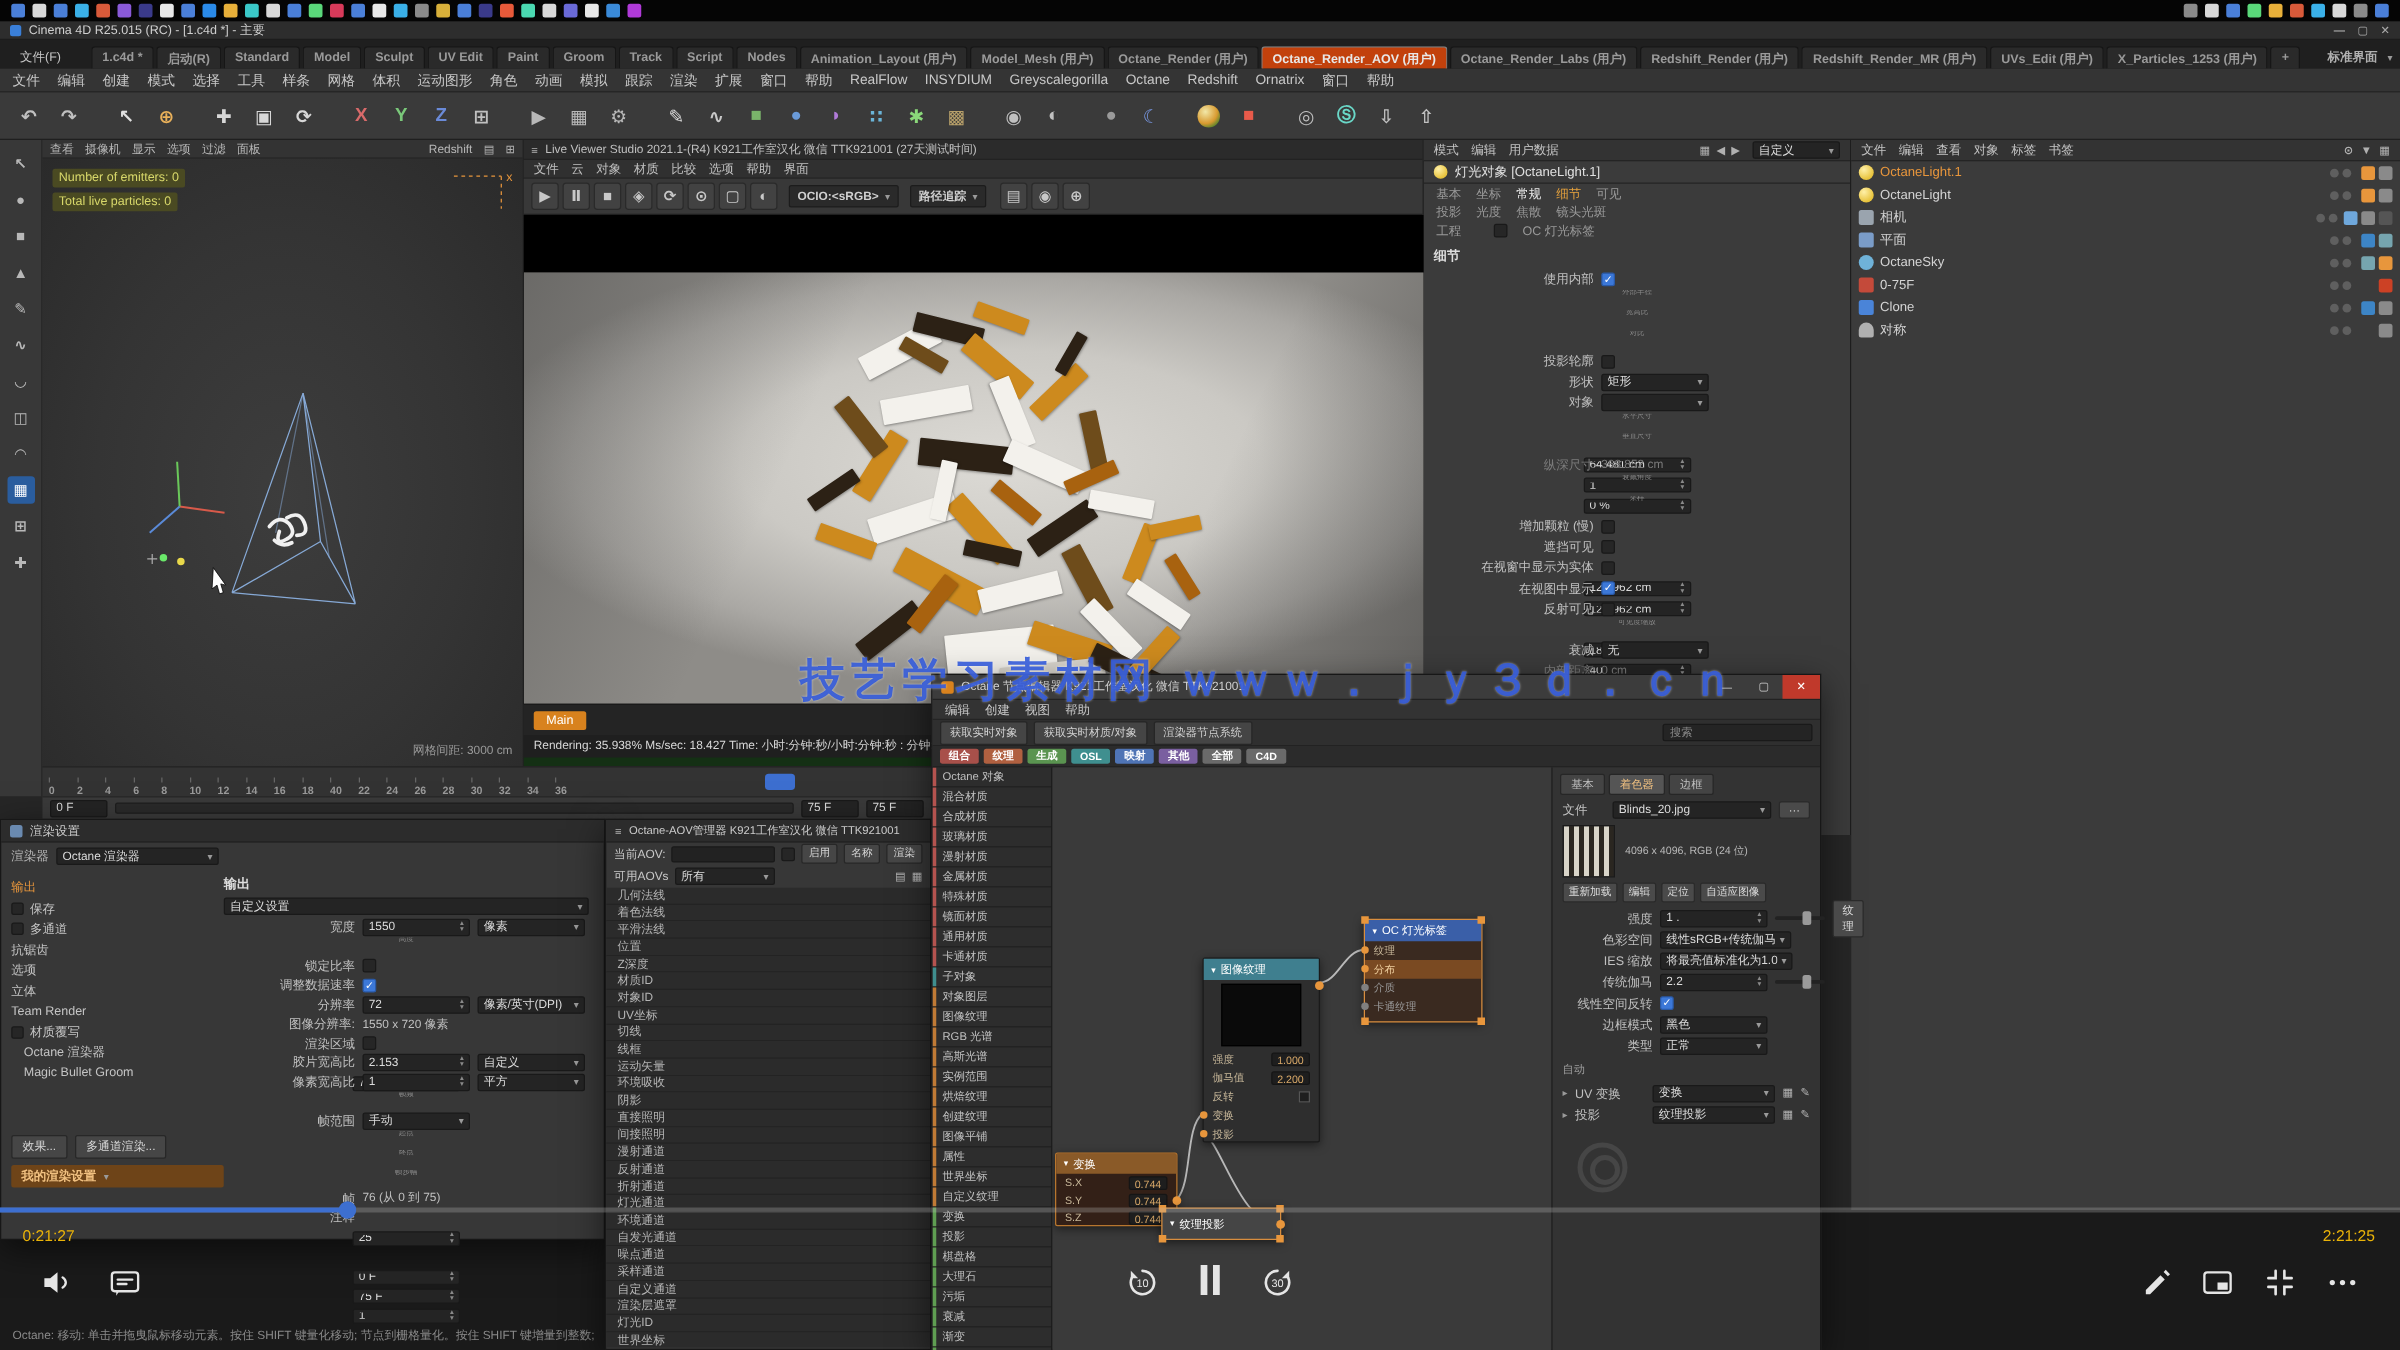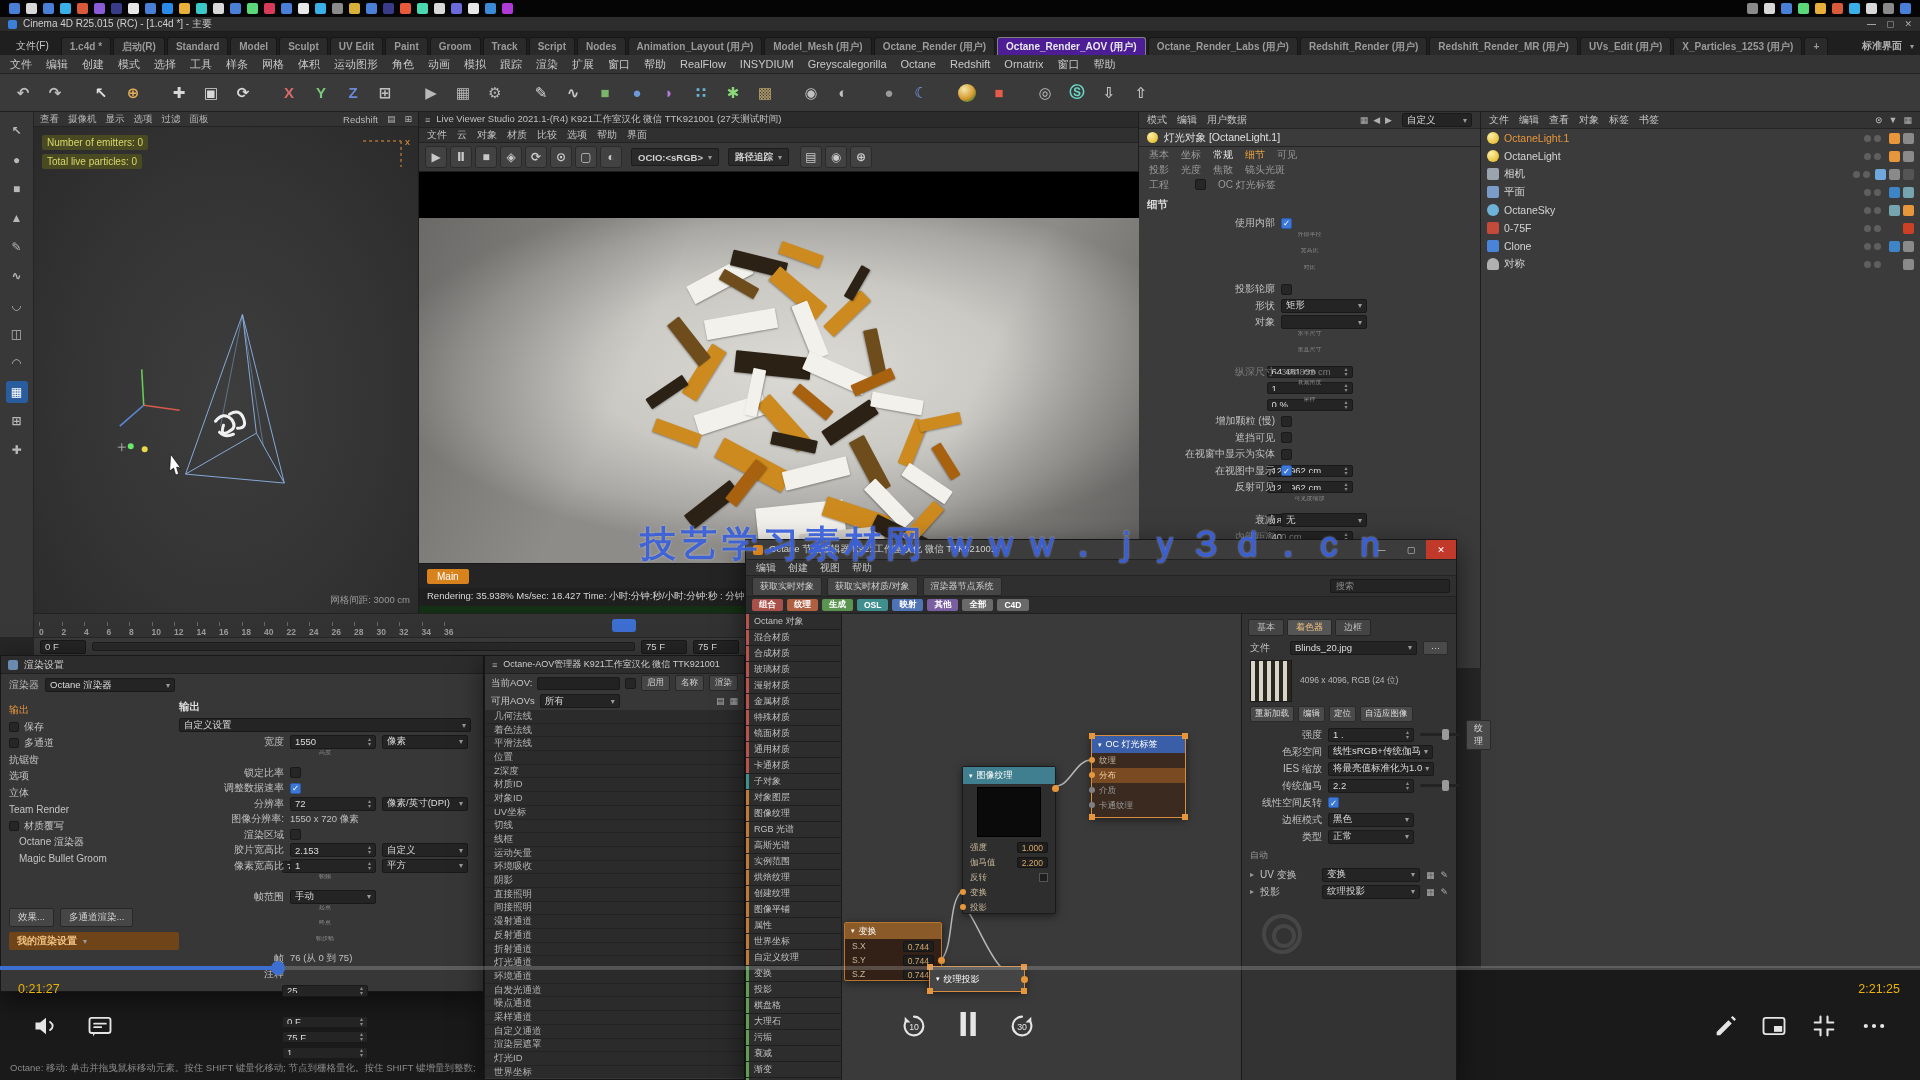--- a/index.html
+++ b/index.html
@@ -9,23 +9,23 @@
 .abs{position:absolute}
 .row{display:flex;align-items:center}
 
 
 .taskbar{left:0;top:0;width:1920px;height:17px;background:#050505;display:flex;align-items:center;padding:0 6px;z-index:30}
 .tbi{width:11px;height:11px;border-radius:2px;margin:0 3px;flex:0 0 auto}
 .tb-spacer{flex:1}
 .c4d-title{left:0;top:17px;width:1920px;height:15px;background:#2d2d2d;display:flex;align-items:center;gap:6px;padding:0 8px;font-size:10px;color:#cfcfcf;border-bottom:1px solid #1c1c1c}
 .c4d-cube{width:9px;height:9px;background:#3a7fd8;border-radius:2px}
 .wbtns{margin-left:auto;display:flex;gap:10px;color:#aaa;font-size:9px}
-.layout-tabs{left:0;top:32px;width:1920px;height:23px;background:#1f1f1f;display:flex;align-items:flex-end;padding:0 6px;gap:2px;overflow:hidden}
+.layout-tabs{left:0;top:32px;width:1920px;height:23px;background:#1f1f1f;display:flex;align-items:flex-end;padding:0 6px;gap:14px;overflow:hidden}
 .ltab{height:18px;display:flex;align-items:center;padding:0 8px;font-size:10px;color:#9a9a9a;background:#2a2a2a;border:1px solid #161616;border-bottom:none;border-radius:3px 3px 0 0;white-space:nowrap}
-.ltab.active{background:#4c1d95;color:#e8e8e8;border-color:#808080}
+.ltab.active{background:#c2410c;color:#e8e8e8;border-color:#808080}
 .ltab-file{height:18px;display:flex;align-items:center;padding:0 10px;color:#c8c8c8;font-size:10px}
 .ltab-right{margin-left:auto;display:flex;gap:8px;align-items:center;color:#b0b0b0;font-size:10px;padding-bottom:2px}
 .menubar{left:0;top:55px;width:1920px;height:19px;background:#343434;display:flex;align-items:center;padding:0 10px;gap:14px;border-bottom:1px solid #222}
 .mitem{color:#c8c8c8;font-size:11px;white-space:nowrap}
 .toolbar{left:0;top:74px;width:1920px;height:38px;background:#3a3a3a;display:flex;align-items:center;padding:0 8px;gap:2px;border-bottom:1px solid #1f1f1f}
 .icon-tile{width:30px;height:30px;border-radius:3px;display:flex;align-items:center;justify-content:center;font-size:15px;color:#c0c0c0;flex:0 0 auto}
 .icon-tile.sep{margin-left:14px}
 .icon-tile.ring b{background:radial-gradient(circle at 35% 30%,#f2e8a8,#d89a30 55%,#3a7e2a 85%);width:18px;height:18px;border-radius:50%;color:transparent;display:block}
 
 

